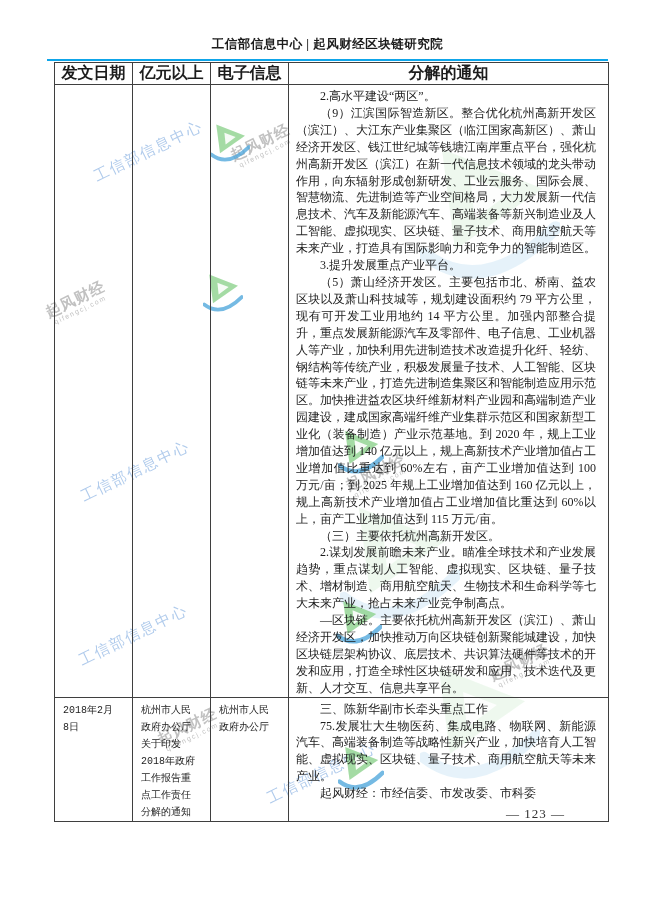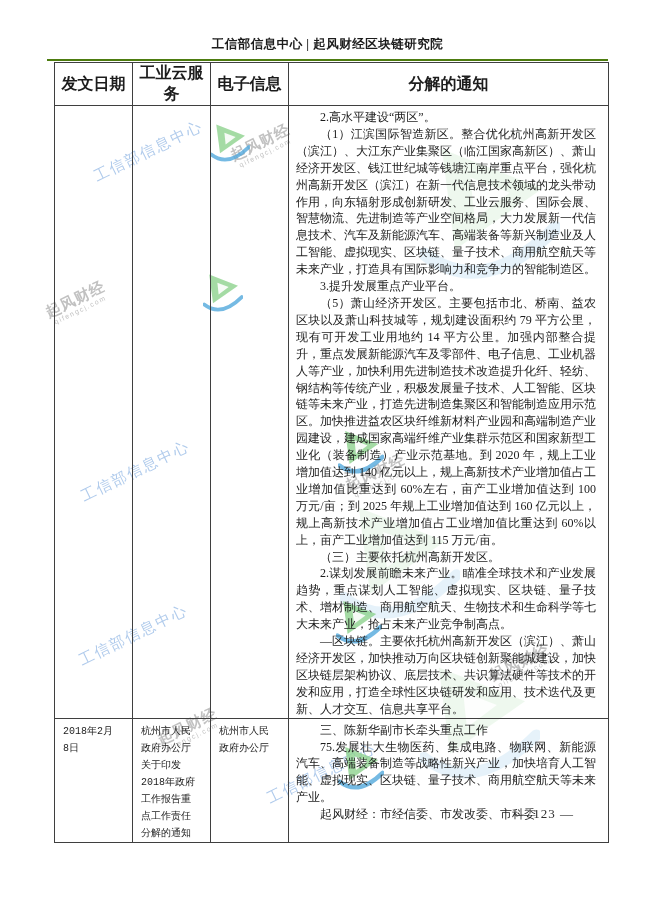--- a/index.html
+++ b/index.html
@@ -5,21 +5,21 @@
   html,body { margin:0; padding:0; background:#e8e8e8; }
   .page {
     position:relative; width:650px; height:919px; margin:0 auto;
     background:#ffffff; overflow:hidden;
     font-family:"Liberation Serif","DejaVu Serif",serif; color:#1c1c1c;
   }
   
   .doc-header {
     position:absolute; top:36px; left:47px; width:561px;
     text-align:center; font-weight:bold; font-size:12.5px;
-    padding-bottom:6px; border-bottom:2px solid #4d7c0f;
+    padding-bottom:6px; border-bottom:2px solid #0ea5e9;
     letter-spacing:0.5px;
   }
   
   .doc-table {
     position:absolute; top:62px; left:54px; width:554px;
     border-collapse:collapse; table-layout:fixed;
     background:transparent;
   }
   .doc-table th, .doc-table td { border:1.6px solid #3f3f3f; vertical-align:top; }
   .doc-table th {
@@ -30,21 +30,21 @@
     font-size:10px; line-height:17px; padding:4px 3px 0 8px;
     white-space:pre-line; text-align:left;font-family:Liberation Mono, monospace;
   }
   .cell-content { padding:3px 12px 0 7px;margin-top:44px; }
   .para {
     margin:0; font-size:12px; line-height:16.9px;
     text-align:justify; text-indent:2em;
   }
   
   .page-number {
-    position:absolute; top:806px; right:76px;
+    position:absolute; top:806px; right:85px;
     font-size:13px; letter-spacing:1px; color:#2e2e2e;
   }
   
   .wm { pointer-events:none; }
   .wm-blue {
     position:absolute; color:#6fa0dc; opacity:0.55;
     font-family:"Liberation Sans","DejaVu Sans",sans-serif;
     font-size:15px; letter-spacing:2px; white-space:nowrap;
     transform:rotate(-26deg); transform-origin:left center;
   }
@@ -132,31 +132,31 @@
   <table class="doc-table">
     <colgroup>
       <col style="width:78px">
         <col style="width:78px">
         <col style="width:78px">
         <col style="width:320px">
     </colgroup>
     <tbody>
         <tr>
       <th>发文日期</th>
-      <th>工业云服务</th>
+      <th>亿元以上</th>
       <th>电子信息</th>
       <th>分解的通知</th>
     </tr>
     <tr style="height:592px;">
       <td class="cell-small"></td>
       <td class="cell-small"></td>
       <td class="cell-small"></td>
       <td class="cell-content">
         <p class="para">2.高水平建设“两区”。</p>
-        <p class="para">（1）江滨国际智造新区。整合优化杭州高新开发区（滨江）、大江东产业集聚区（临江国家高新区）、萧山经济开发区、钱江世纪城等钱塘江南岸重点平台，强化杭州高新开发区（滨江）在新一代信息技术领域的龙头带动作用，向东辐射形成创新研发、工业云服务、国际会展、智慧物流、先进制造等产业空间格局，大力发展新一代信息技术、汽车及新能源汽车、高端装备等新兴制造业及人工智能、虚拟现实、区块链、量子技术、商用航空航天等未来产业，打造具有国际影响力和竞争力的智能制造区。</p>
+        <p class="para">（9）江滨国际智造新区。整合优化杭州高新开发区（滨江）、大江东产业集聚区（临江国家高新区）、萧山经济开发区、钱江世纪城等钱塘江南岸重点平台，强化杭州高新开发区（滨江）在新一代信息技术领域的龙头带动作用，向东辐射形成创新研发、工业云服务、国际会展、智慧物流、先进制造等产业空间格局，大力发展新一代信息技术、汽车及新能源汽车、高端装备等新兴制造业及人工智能、虚拟现实、区块链、量子技术、商用航空航天等未来产业，打造具有国际影响力和竞争力的智能制造区。</p>
         <p class="para">3.提升发展重点产业平台。</p>
         <p class="para">（5）萧山经济开发区。主要包括市北、桥南、益农区块以及萧山科技城等，规划建设面积约 79 平方公里，现有可开发工业用地约 14 平方公里。加强内部整合提升，重点发展新能源汽车及零部件、电子信息、工业机器人等产业，加快利用先进制造技术改造提升化纤、轻纺、钢结构等传统产业，积极发展量子技术、人工智能、区块链等未来产业，打造先进制造集聚区和智能制造应用示范区。加快推进益农区块纤维新材料产业园和高端制造产业园建设，建成国家高端纤维产业集群示范区和国家新型工业化（装备制造）产业示范基地。到 2020 年，规上工业增加值达到 140 亿元以上，规上高新技术产业增加值占工业增加值比重达到 60%左右，亩产工业增加值达到 100 万元/亩；到 2025 年规上工业增加值达到 160 亿元以上，规上高新技术产业增加值占工业增加值比重达到 60%以上，亩产工业增加值达到 115 万元/亩。</p>
         <p class="para">（三）主要依托杭州高新开发区。</p>
         <p class="para">2.谋划发展前瞻未来产业。瞄准全球技术和产业发展趋势，重点谋划人工智能、虚拟现实、区块链、量子技术、增材制造、商用航空航天、生物技术和生命科学等七大未来产业，抢占未来产业竞争制高点。</p>
         <p class="para">—区块链。主要依托杭州高新开发区（滨江）、萧山经济开发区，加快推动万向区块链创新聚能城建设，加快区块链层架构协议、底层技术、共识算法硬件等技术的开发和应用，打造全球性区块链研发和应用、技术迭代及更新、人才交互、信息共享平台。</p>
       </td>
     </tr>
     <tr style="height:117px;">
       <td class="cell-small">2018年2月
 8日</td>

